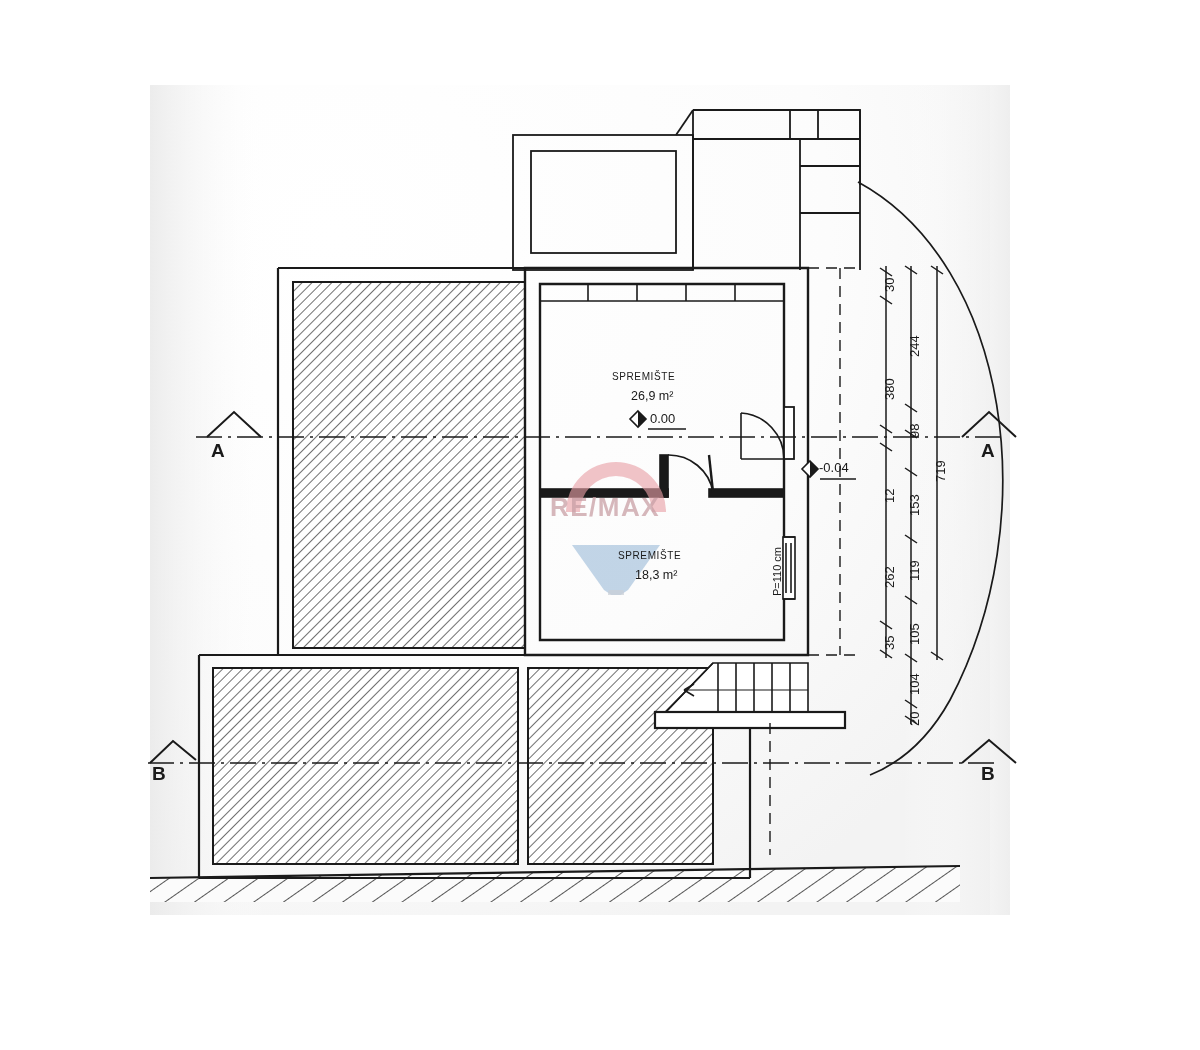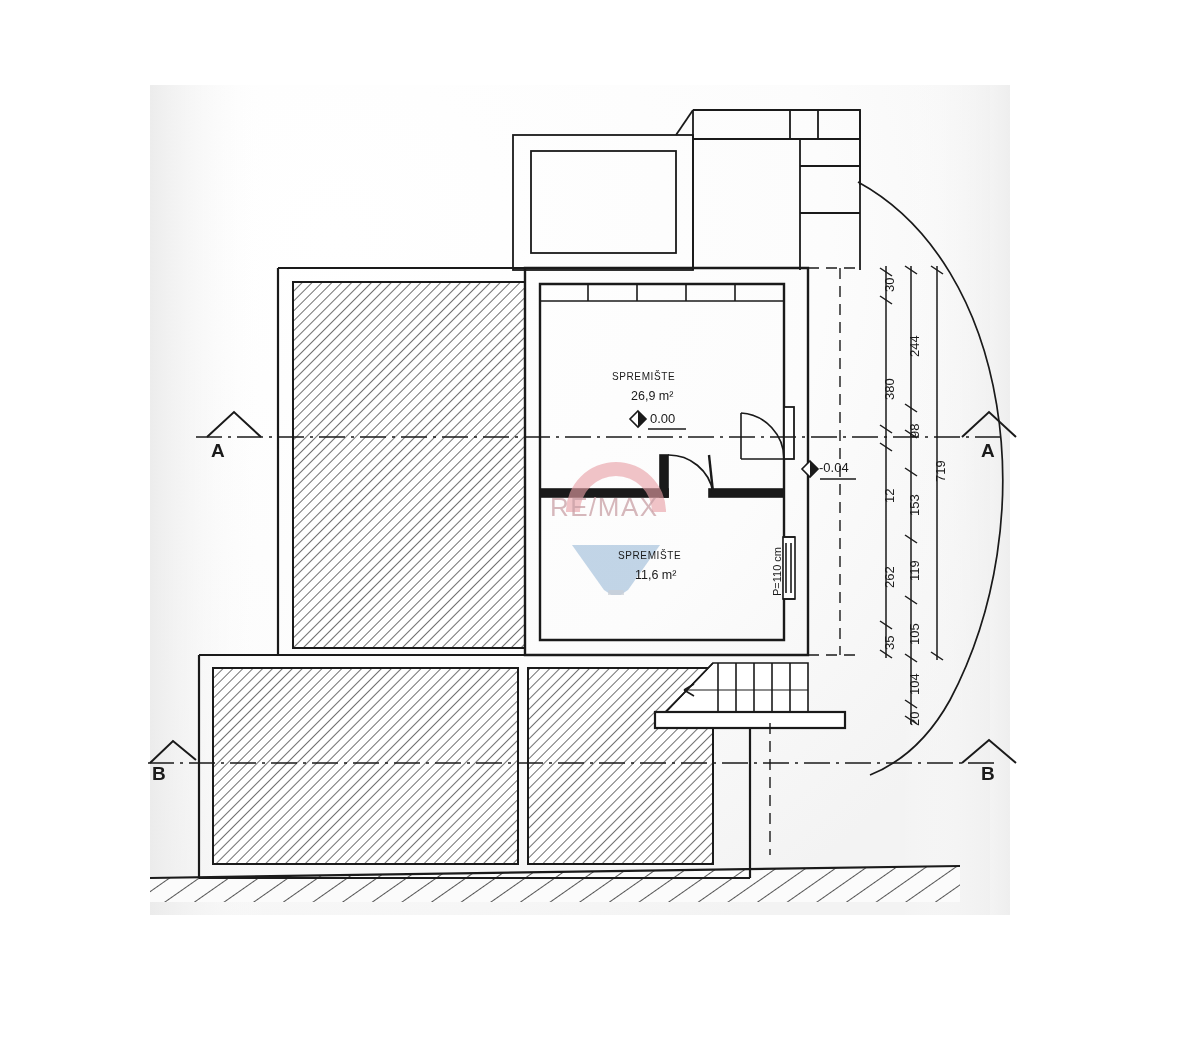--- a/index.html
+++ b/index.html
@@ -226,29 +226,29 @@
 
   </svg>
 
   <div style="position:absolute;left:548px;top:450px;width:135px;height:145px;
               pointer-events:none;">
     <svg width="135" height="145" viewBox="0 0 135 145">
       <path d="M18 62 A 50 50 0 0 1 118 62 L104 62 A 36 36 0 0 0 32 62 Z" fill="#e8a0a6" opacity="0.62"></path>
       <path d="M24 95 L112 95 L80 140 L68 148 L56 140 Z" fill="#a8c3dd" opacity="0.70"></path>
       <rect x="60" y="140" width="16" height="7" rx="2" fill="#c9cfd6" opacity="0.7"></rect>
     </svg>
-    <span class="lbl" style="left:2px;top:42px;font-size:26px;font-weight:400;
+    <span class="lbl" style="left:2px;top:42px;font-size:26px;font-weight:700;
                  letter-spacing:1.5px;color:#c9a0a6;opacity:.75;">RE/MAX</span>
   </div>
 
   <span class="lbl room-name" style="left:612px;top:371px;">SPREMIŠTE</span>
   <span class="lbl room-area" style="left:631px;top:389px;">26,9 m²</span>
 
   <span class="lbl room-name" style="left:618px;top:550px;">SPREMIŠTE</span>
-  <span class="lbl room-area" style="left:635px;top:568px;">11,6 m²</span>
+  <span class="lbl room-area" style="left:635px;top:568px;">18,3 m²</span>
 
   <span class="lbl elev-txt" style="left:650px;top:411px;">0.00</span>
   <span class="lbl elev-txt" style="left:819px;top:460px;text-align:center;">-0.04</span>
 
   <span class="lbl sect-letter" style="left:211px;top:440px;">A</span>
   <span class="lbl sect-letter" style="left:981px;top:440px;">A</span>
   <span class="lbl sect-letter" style="left:152px;top:763px;">B</span>
   <span class="lbl sect-letter" style="left:981px;top:763px;">B</span>
 
   <span class="lbl win-txt" style="left:771px;top:596px;transform:rotate(-90deg);">P=110 cm</span>

